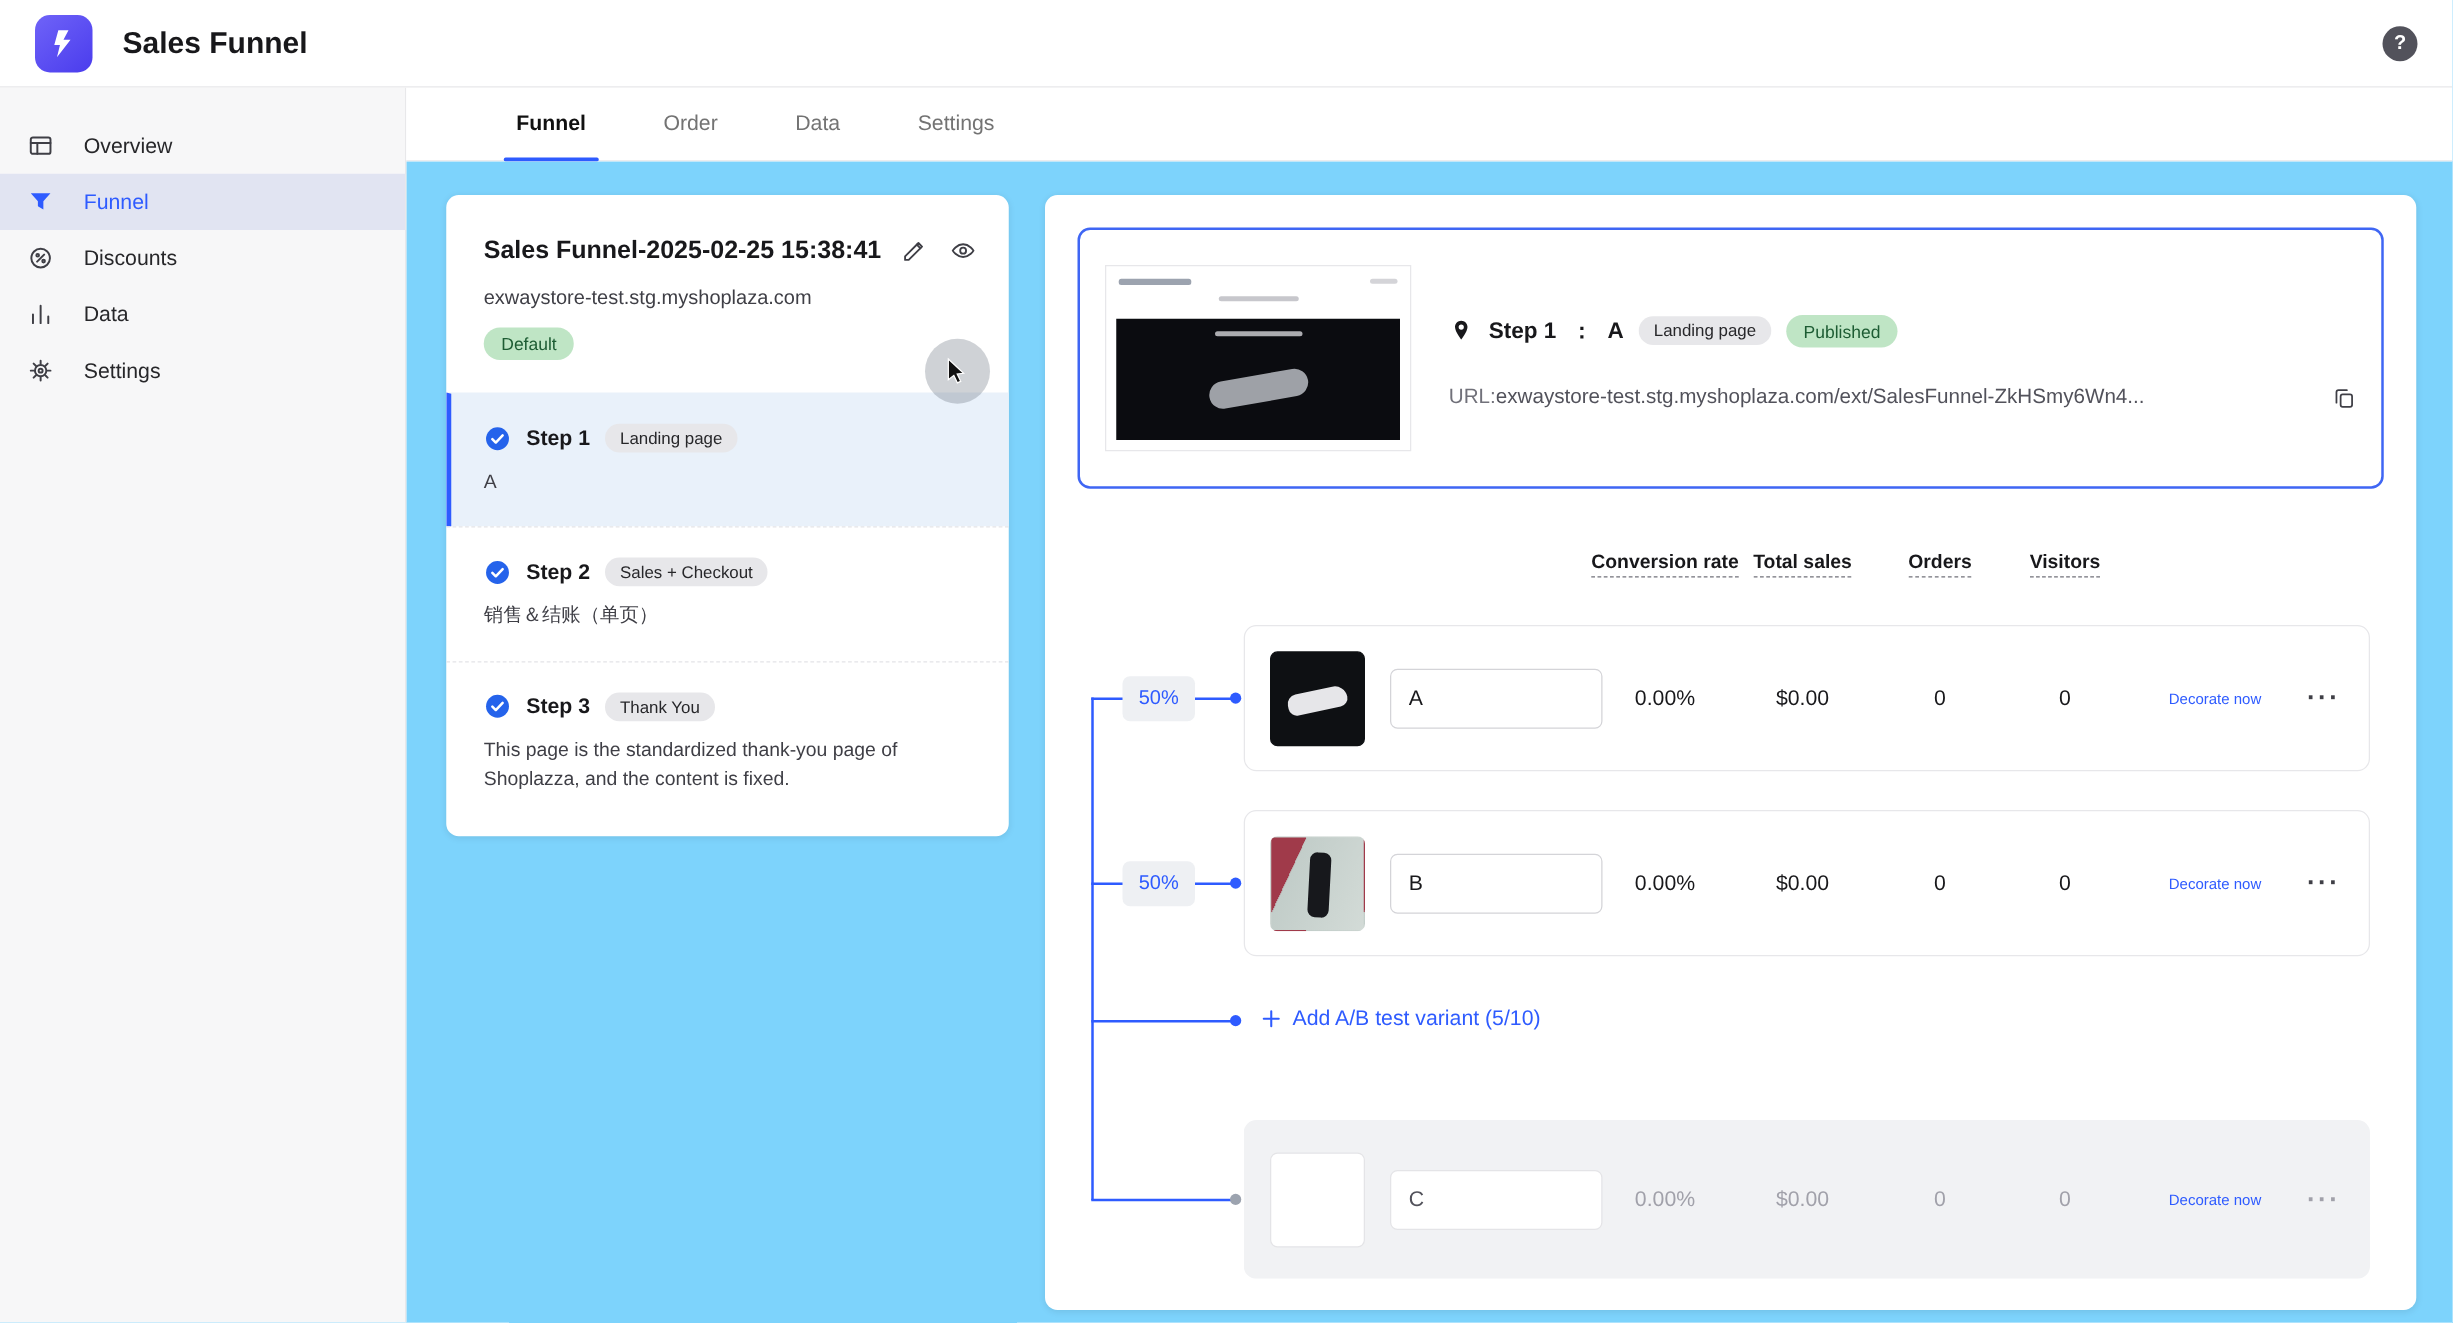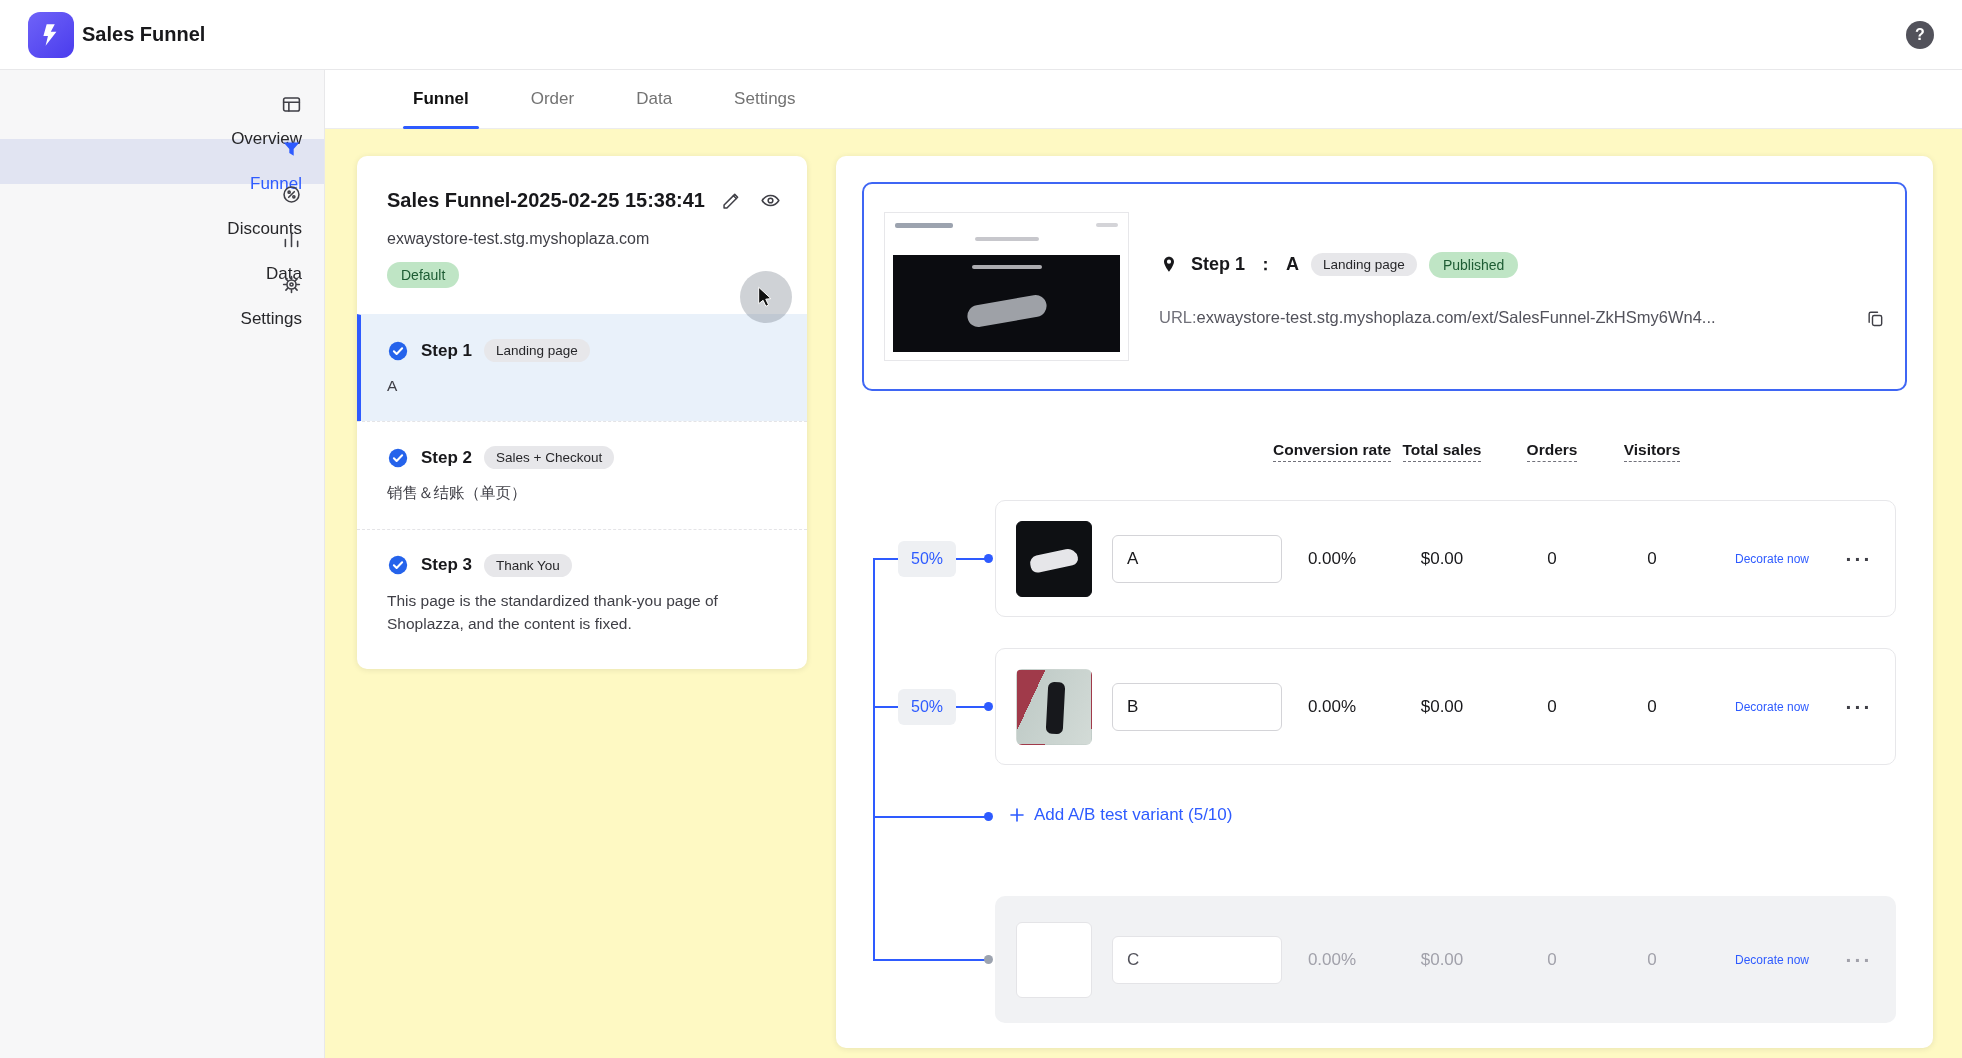--- a/index.html
+++ b/index.html
@@ -8,47 +8,47 @@
     font-family:"Liberation Sans", sans-serif; background:#fff; color:#18181b;
   }
   svg { display:block; }
 
   
   .header { position:absolute; left:0; top:0; right:0; height:70px; background:#fff;
     border-bottom:1px solid #e8e8ea; display:flex; align-items:center; padding:0 28px; z-index:20; }
   .logo { width:46px; height:46px; border-radius:12px; flex:none;
     background:linear-gradient(140deg,#6f63f8 0%,#4a3ced 100%);
     display:flex; align-items:center; justify-content:center; }
-  .app-title { margin-left:8px; font-size:20px; font-weight:700; }
+  .app-title { margin-left:24px; font-size:24px; font-weight:700; }
   .help-btn { margin-left:auto; width:28px; height:28px; border-radius:50%; background:#52525b;
     color:#fff; font-size:16px; font-weight:700; display:flex; align-items:center; justify-content:center; cursor:pointer; }
 
   
   .sidebar { position:absolute; top:70px; left:0; bottom:0; width:325px; background:#f7f7f8;
     border-right:1px solid #e8e8ea; padding-top:24px; z-index:10; }
-  .side-item { height:45px; display:flex; align-items:flex-end; gap:14px; padding:0 22px;
-    font-size:17px; color:#27272a; cursor:pointer;flex-direction:column; }
+  .side-item { height:45px; display:flex; align-items:center; gap:24px; padding:0 22px;
+    font-size:17px; color:#27272a; cursor:pointer; }
   .side-item svg { width:21px; height:21px; stroke:#3f3f46; fill:none; stroke-width:1.8;
     stroke-linecap:round; stroke-linejoin:round; flex:none; }
   .side-item .fillable { fill:#3f3f46; stroke:none; }
   .side-item.active { background:#e1e4f2; color:#2e5bff; font-weight:500; }
   .side-item.active svg { stroke:#2e5bff; }
   .side-item.active .fillable { fill:#2e5bff; stroke:none; }
 
   
   .tabbar { position:absolute; left:325px; right:0; top:70px; height:59px; background:#fff;
     border-bottom:1px solid #ececee; display:flex; padding-left:72px; gap:30px; z-index:10; }
   .tab { position:relative; display:flex; align-items:center; padding:0 16px; font-size:17px;
     color:#737373; cursor:pointer; }
   .tab.active { color:#111; font-weight:600; }
   .tab.active::after { content:""; position:absolute; left:6px; right:6px; bottom:-1px;
     height:3px; background:#2e5bff; border-radius:2px; }
 
   
-  .content { position:absolute; left:325px; top:129px; right:0; bottom:0; background:#fef9c3; }
+  .content { position:absolute; left:325px; top:129px; right:0; bottom:0; background:#7dd3fc; }
 
   
   .funnel-card { position:absolute; left:32px; top:27px; width:450px; background:#fff;
     border-radius:10px; box-shadow:0 1px 6px rgba(0,0,0,.09); overflow:hidden; padding-bottom:10px; }
   .fc-head { padding:30px 30px 0; position:relative; }
   .fc-title { font-size:20px; font-weight:700; line-height:1.4; width:330px; word-break:break-all; }
   .fc-actions { position:absolute; top:34px; right:26px; display:flex; gap:18px; }
   .fc-actions span { cursor:pointer; }
   .fc-actions svg { width:21px; height:21px; stroke:#3f3f46; fill:none; stroke-width:1.7;
     stroke-linecap:round; stroke-linejoin:round; }

